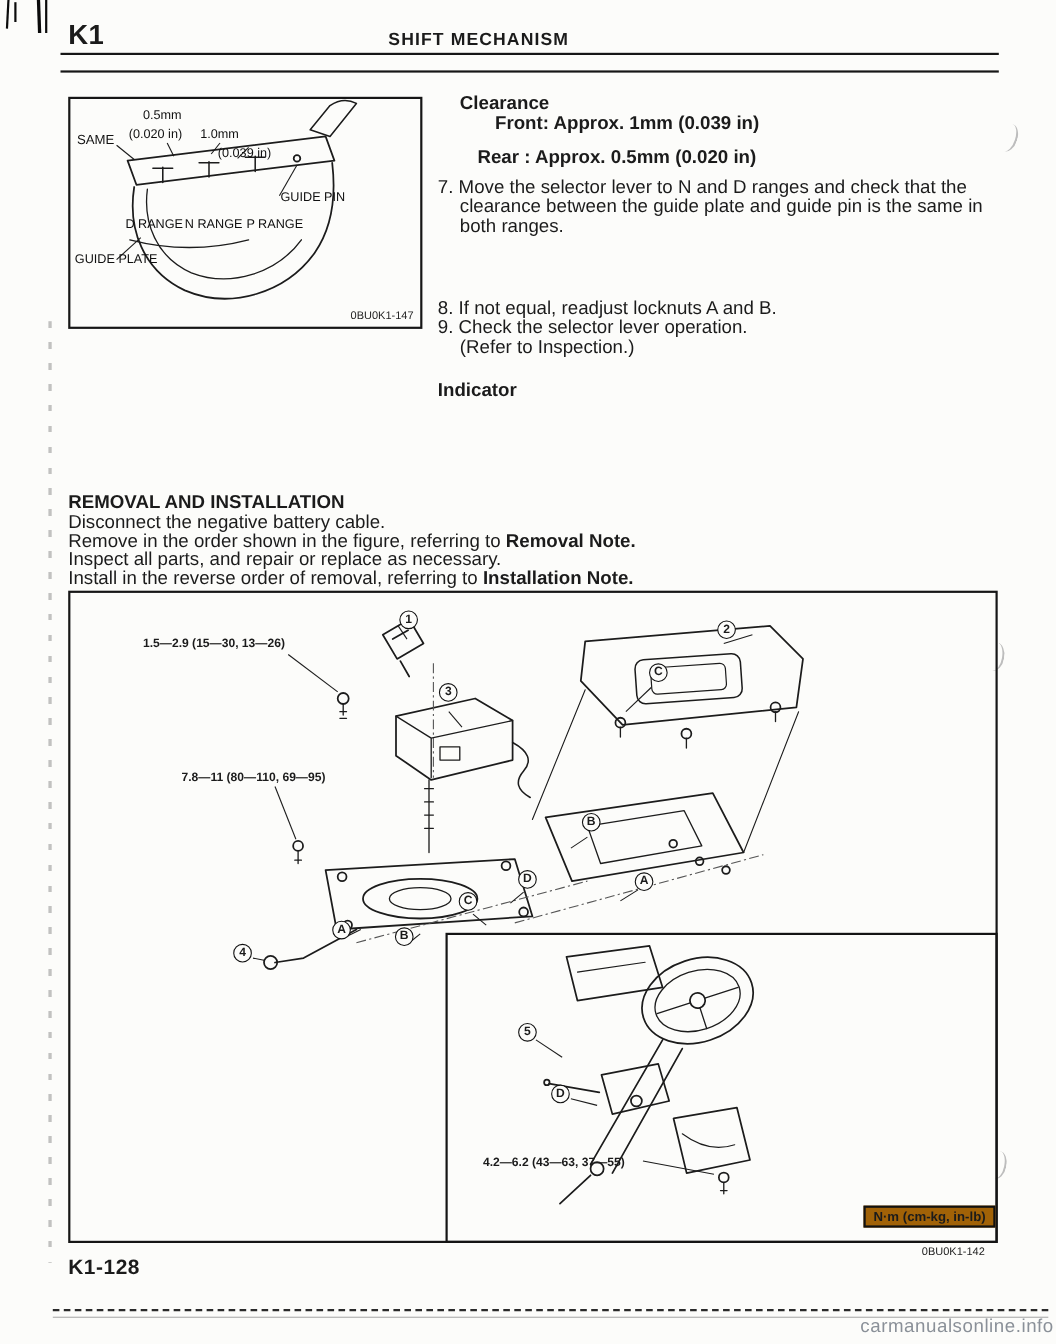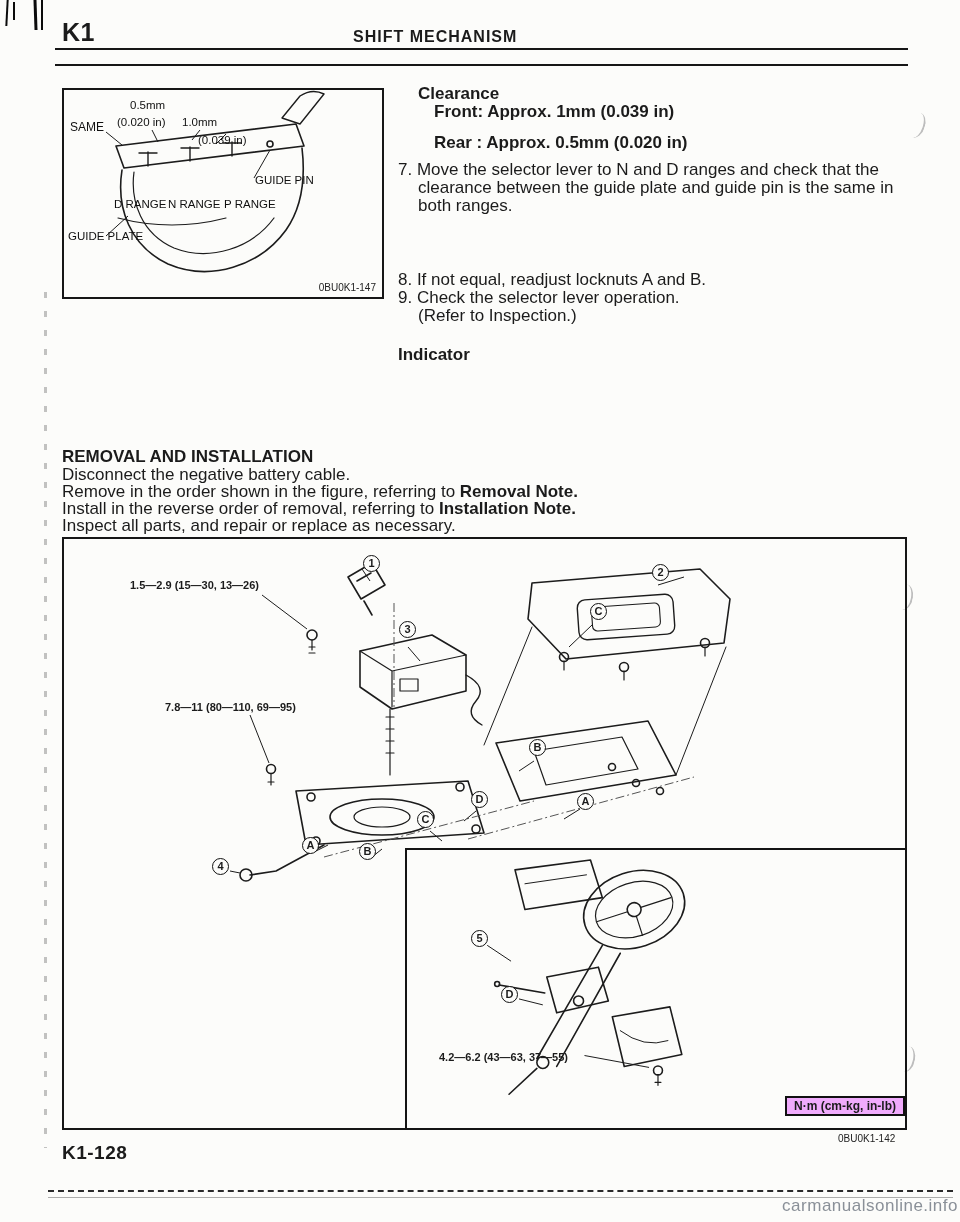--- a/index.html
+++ b/index.html
@@ -30,21 +30,21 @@
   .rm{font-size:17px;line-height:17px;}
   .rm-h{font-weight:bold;margin-bottom:1px;}
   
   .co{
     position:absolute;width:17px;height:17px;border:1.6px solid #111;border-radius:50%;
     display:flex;align-items:center;justify-content:center;
     font-size:11px;font-weight:bold;background:#fcfcfa;box-sizing:border-box;line-height:1;
   }
   .torque{position:absolute;font-size:11px;font-weight:bold;white-space:nowrap;}
   .units-box{
-    position:absolute;right:0;top:557px;border:2px solid #111;background:#f0abfc;
+    position:absolute;right:0;top:557px;border:2px solid #111;background:#a16207;
     padding:1px 7px;font-size:12px;font-weight:bold;white-space:nowrap;
   }
   .inner-panel{position:absolute;right:-2px;bottom:-2px;width:502px;height:282px;border:2px solid #141414;box-sizing:border-box;}
   .inner-panel svg{display:block;width:100%;height:100%;}
   
   .pagenum{font-size:19px;font-weight:bold;letter-spacing:.5px;}
   .dashline{border-top:2.5px dashed #2a2a2a;}
   .solidline{border-top:1px solid #777;opacity:.6;}
   .watermark{font-size:17px;color:#8a9098;letter-spacing:.5px;}
   
@@ -103,36 +103,36 @@
     <span class="lbl" style="left:50px;top:108px;">D RANGE</span>
     <span class="lbl" style="left:104px;top:108px;">N RANGE</span>
     <span class="lbl" style="left:160px;top:108px;">P RANGE</span>
     <span class="lbl" style="left:4px;top:140px;">GUIDE PLATE</span>
     <span class="figcode" style="right:6px;bottom:4px;">0BU0K1-147</span>
   </div>
 
   <div class="abs col" style="left:398px;top:78px;width:515px;">
     <div class="clearance">
       <div>Clearance</div>
-      <div style="margin-left:16px;">Front: Approx. 1mm (0.039 in)</div>
+      <div style="margin-left:32px;">Front: Approx. 1mm (0.039 in)</div>
       <div style="margin-left:16px;margin-top:13px;">Rear : Approx. 0.5mm (0.020 in)</div>
     </div>
     <div class="step gap-sm">7. Move the selector lever to N and D ranges and check that the clearance between the guide plate and guide pin is the same in both ranges.</div>
     <div class="step gap-lg">8. If not equal, readjust locknuts A and B.</div>
     <div class="step">9. Check the selector lever operation.</div>
     <div class="ref-line">(Refer to Inspection.)</div>
     <div class="gap-md" style="font-weight:bold;">Indicator</div>
   </div>
 
   <div class="abs rm" style="left:62px;top:448px;width:720px;">
     <div class="rm-h">REMOVAL AND INSTALLATION</div>
     <div>Disconnect the negative battery cable.</div>
     <div><span>Remove in the order shown in the figure, referring to </span><b>Removal Note.</b></div>
+    <div>Inspect all parts, and repair or replace as necessary.</div>
     <div><span>Install in the reverse order of removal, referring to </span><b>Installation Note.</b></div>
-    <div>Inspect all parts, and repair or replace as necessary.</div>
   </div>
 
   <div class="abs figbox" style="left:62px;top:537px;width:845px;height:593px;box-sizing:border-box;">
     <svg viewBox="0 0 841 589" width="841" height="589" style="display:block;">
       <g fill="none" stroke="#1c1c1c" stroke-width="1.6" stroke-linecap="round" stroke-linejoin="round">
 
         <path d="M284,38 l24,-14 13,22 -24,14 z"></path>
         <path d="M293,42 l14,-8"></path>
         <path d="M300,62 l8,14"></path>
 

